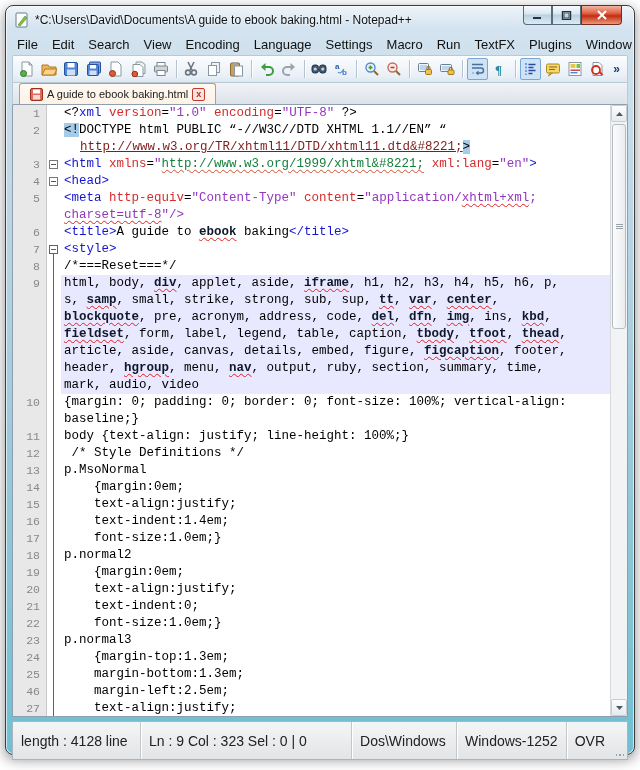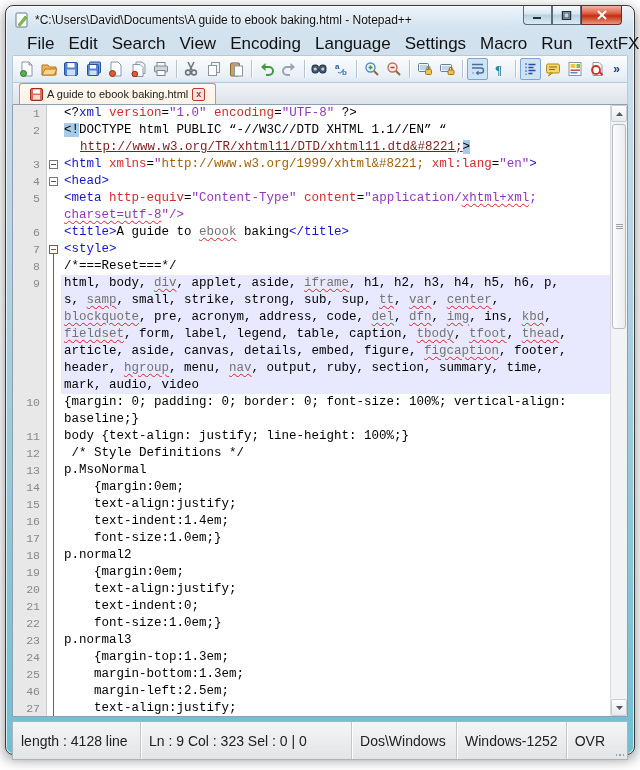--- a/index.html
+++ b/index.html
@@ -16,21 +16,21 @@
   .title-icon { width:16px; height:16px; margin-right:5px; flex:0 0 auto; }
   .title-text { font-size:12px; color:#111; text-shadow:0 0 3px #fff; white-space:nowrap; overflow:hidden; }
   .winbtns { position:absolute; right:12px; top:0; display:flex; }
   .winbtn { width:29px; height:19px; border:1px solid #5a6b7a; border-top:none; display:flex; align-items:center; justify-content:center;
     background:linear-gradient(180deg,#f7fbfe 0%,#d8e6f0 45%,#b9cfdf 50%,#dcebf4 100%); }
   .winbtn.min { border-radius:0 0 0 4px; }
   .winbtn.close { border-radius:0 0 4px 0; width:41px;
     background:linear-gradient(180deg,#f2b5a2 0%,#df6147 40%,#c22e10 55%,#e8987e 100%); border-color:#7a2a1a; }
 
   
-  .menubar { height:22px; display:flex; align-items:center; padding:0 14px; font-size:17px; color:#111; }
+  .menubar { height:22px; display:flex; align-items:center; padding:0 4px; font-size:13px; color:#111; }
   .menu-item { padding:2px 7px; border-radius:2px; white-space:nowrap; }
   .menu-close { margin-left:auto; padding:2px 8px; color:#333; font-weight:bold; }
 
   
   .toolbar { height:27px; margin:0 6px; display:flex; align-items:center; gap:1px; padding:1px 3px;
     background:linear-gradient(180deg,#fbfdfe 0%,#e8eff6 80%,#dce7f0 100%);
     border:1px solid #b9c9d6; border-bottom:none; border-radius:2px 2px 0 0; }
   .tbtn { width:22px; height:22px; display:flex; align-items:center; justify-content:center; border:1px solid transparent; border-radius:2px; background:transparent; }
   .tbtn.pressed { background:#cfe3f7; border-color:#7aa7d8; }
   .tsep { width:1px; height:18px; background:#b6c3ce; box-shadow:1px 0 0 #fff; margin:0 3px; }
@@ -56,22 +56,22 @@
   .guide::before { content:""; position:absolute; left:6px; top:0; bottom:0; width:1px; background:#d83030; }
   .fold.half-guide::before { content:""; position:absolute; left:6px; top:13px; bottom:0; width:1px; background:#d83030; }
   .code { flex:1; white-space:pre; padding-left:3px; color:#000; overflow:hidden; }
   .code.cur { background:#e8e8ff; }
   .s-t { color:#1515d0; }
   .s-a { color:#d42c2c; }
   .s-v { color:#9335be; }
   .s-x { color:#000; }
   .s-h { background:#a6cbe8; color:#000; }
   .s-ub { color:#7f1d1d; text-decoration:underline;margin-left:16px; }
-  .s-uo { color:#a16207; text-decoration-style:wavy; text-decoration-color:#d05030; text-decoration-thickness:1px; text-underline-offset:2px; }
-  .s-q { color:#737373; text-decoration:underline wavy #e02020; text-decoration-thickness:1px; text-underline-offset:2px; }
+  .s-uo { color:#15803d; text-decoration:underline; text-decoration-style:wavy; text-decoration-color:#d05030; text-decoration-thickness:1px; text-underline-offset:2px; }
+  .s-q { color:#0f172a; text-decoration:underline wavy #e02020; text-decoration-thickness:1px; text-underline-offset:2px;font-weight:bold; }
   .s-vq { color:#9335be; text-decoration:underline wavy #e02020; text-decoration-thickness:1px; text-underline-offset:2px; }
 
   
   .vscroll { width:17px; flex:0 0 auto; background:#f2f3f5; border-left:1px solid #d6d9dd; display:flex; flex-direction:column; }
   .sb-btn { height:17px; display:flex; align-items:center; justify-content:center; background:linear-gradient(180deg,#fdfdfd,#e7eaee); border:1px solid #c9cdd2; border-radius:2px; }
   .sb-track { flex:1; position:relative; }
   .sb-thumb { position:absolute; left:1px; right:1px; top:2px; height:205px; border:1px solid #b7bcc2; border-radius:3px; background:linear-gradient(90deg,#fcfcfc,#e9ecef); display:flex; align-items:center; justify-content:center; }
   .sb-grip { width:7px; }
   .sb-grip i { display:block; height:1px; background:#9aa1a8; margin:1px 0; }
 

